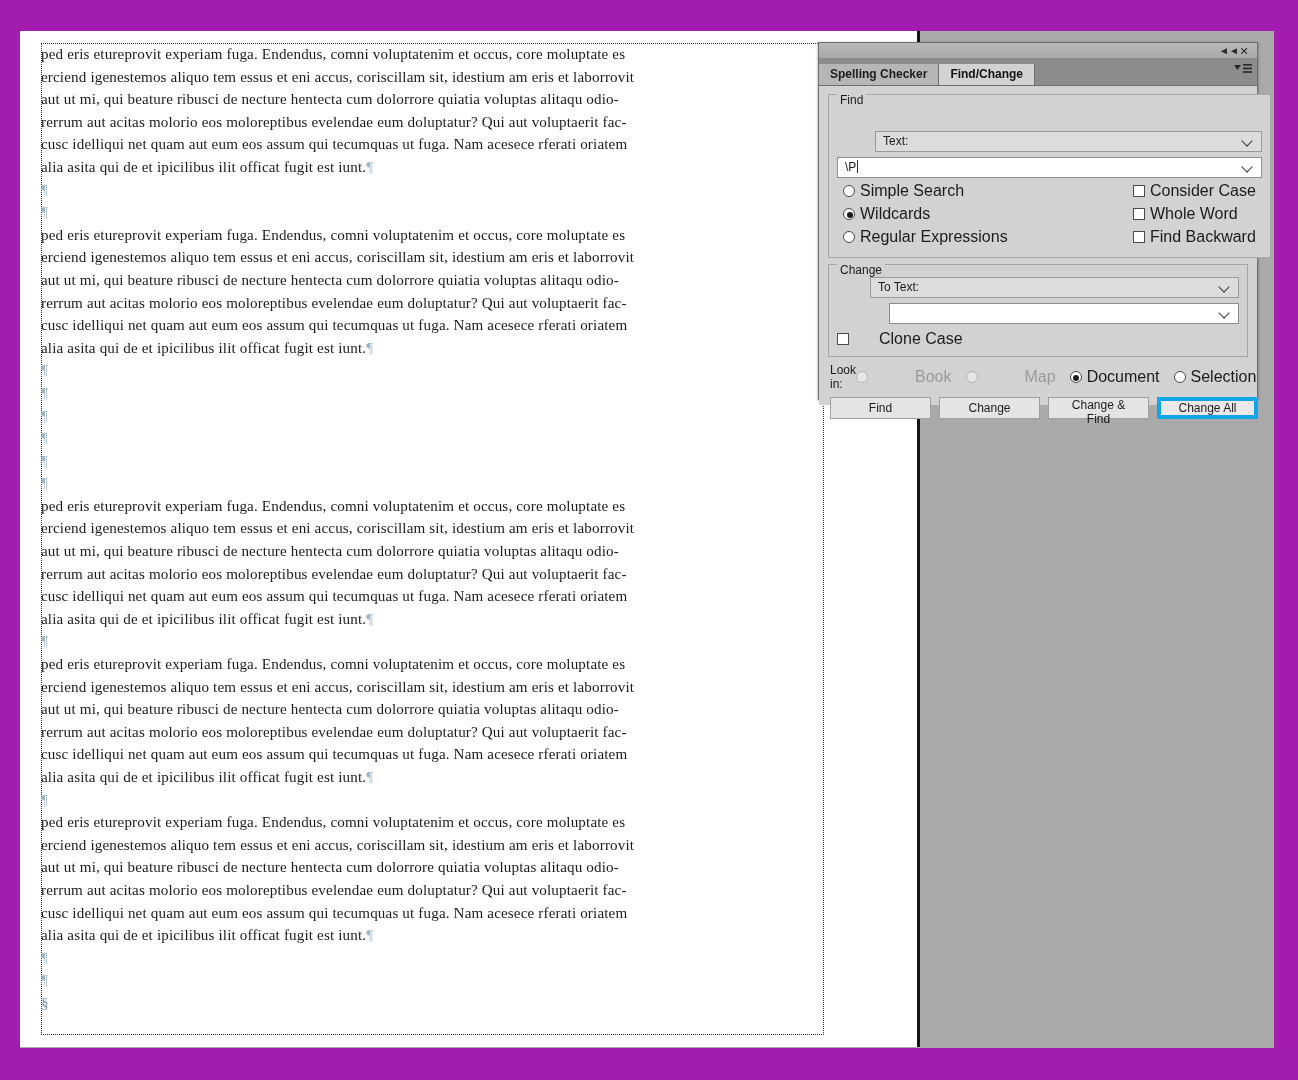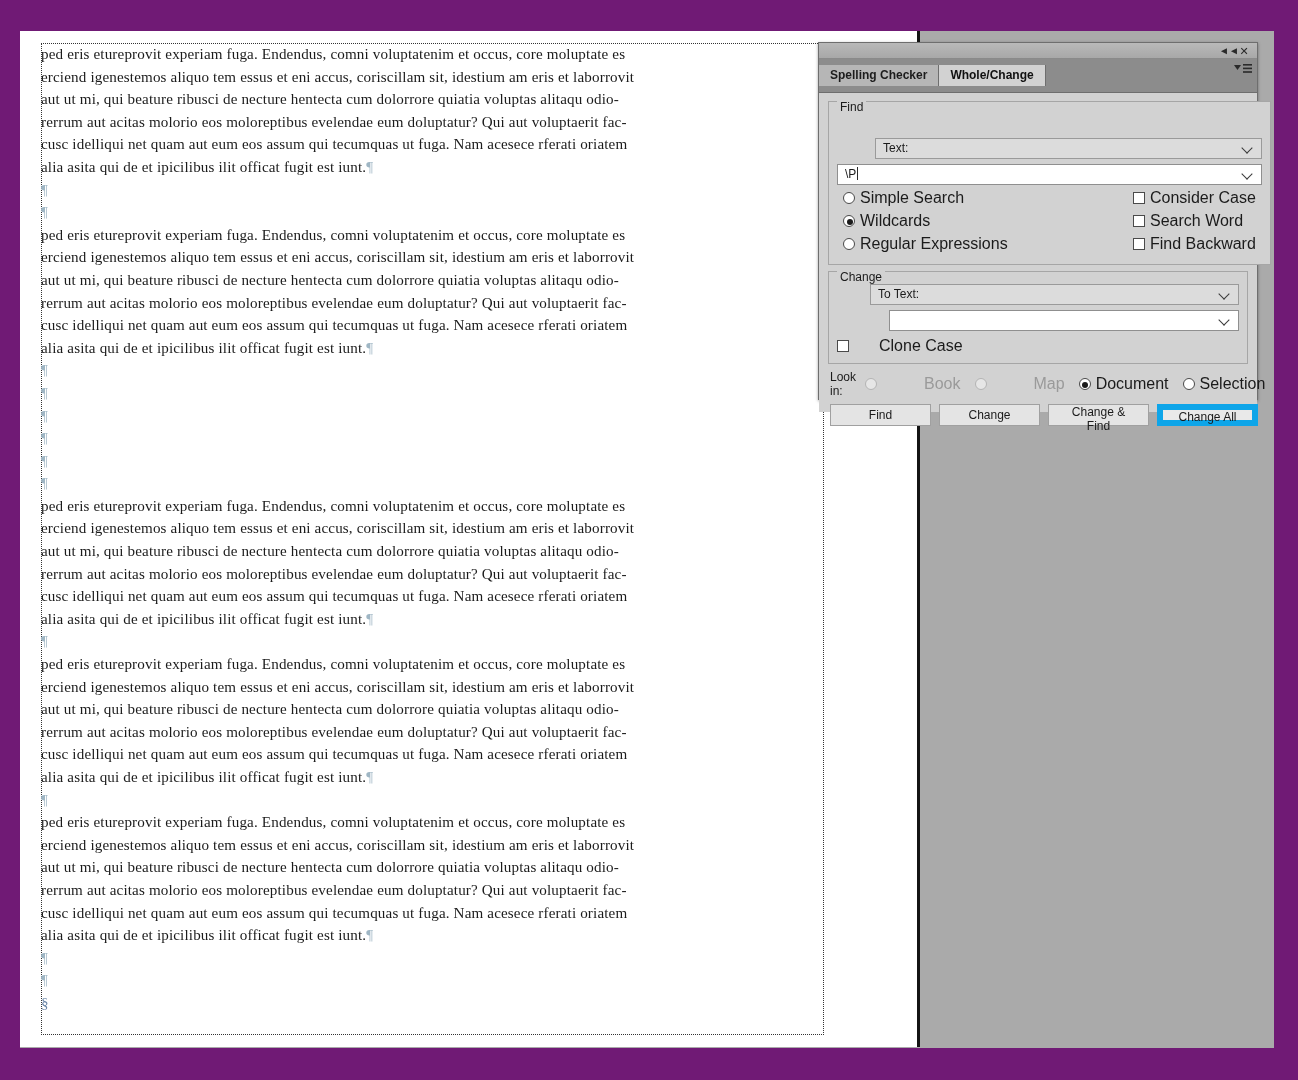--- a/index.html
+++ b/index.html
@@ -8,21 +8,21 @@
     width: 1298px; height: 1080px;
     background: #000000;
     font-family: "Liberation Sans", sans-serif;
     overflow: hidden;
   }
 
   #root {
     position: relative;
     width: 1298px;
     height: 1080px;
-    background: #701a75;
+    background: #a21caf;
   }
 
   
   #canvas {
     position: absolute;
     left: 20px; top: 31px;
     width: 1254px; height: 1017px;
     background: #aaaaaa;
     overflow: hidden;
   }
@@ -90,25 +90,25 @@
     font-size: 10px;
     line-height: 14px;
     text-align: center;
     cursor: pointer;
   }
   #collapse-btn { right: 24px; }
   #close-btn { right: 6px; font-size: 11px; }
 
   #tabstrip {
     position: relative;
-    height: 34px;
+    height: 27px;
     background: #8c8c8c;
     border-bottom: 1px solid #6e6e6e;
     display: flex;
-    align-items: center;
+    align-items: flex-end;
   }
   .tab {
     height: 21px;
     line-height: 21px;
     padding: 0 11px;
     font-size: 12px;
     color: #1c1c1c;
     font-weight: bold;
     background: #b6b6b6;
     border-right: 1px solid #6e6e6e;
@@ -239,41 +239,41 @@
   }
 
   #lookin-row {
     display: flex;
     align-items: center;
     gap: 0;
     margin: 5px 0 6px 2px;
     font-size: 12px;
     color: #1b1b1b;
   }
-  #lookin-label { margin-right: 9px; }
+  #lookin-label { }
   #lookin-row .opt { margin-right: 14px; }
 
   #btn-row {
     display: flex;
     gap: 8px;
     margin-left: 2px;
   }
   .pbtn {
     height: 22px;
     min-width: 101px;
     padding: 0 10px;
     background: #e4e4e4;
     border: 1px solid #a0a0a0;
     font-size: 12px;
     color: #1b1b1b;
     font-family: "Liberation Sans", sans-serif;
     cursor: pointer;
   }
   .pbtn.focused {
-    border: 6px solid #0ea5e9;
+    border: 4px solid #0ea5e9;
     background: #e9e9e9;
   }
 </style>
 </head>
 <body>
 
 <div id="root">
 
   <div id="canvas">
     <div id="page">
@@ -328,21 +328,21 @@
 
   <div id="panel">
 
     <div id="panel-titlebar">
       <div class="tb-btn" id="collapse-btn">◄◄</div>
       <div class="tb-btn" id="close-btn">✕</div>
     </div>
 
     <div id="tabstrip">
       <div class="tab">Spelling Checker</div>
-      <div class="tab active">Whole/Change</div>
+      <div class="tab active">Find/Change</div>
       <div id="panel-menu-icon">
         <svg width="18" height="14" viewBox="0 0 18 14" aria-hidden="true">
           <polygon points="0,3 7,3 3.5,8" fill="#2a2a2a"></polygon>
           <rect x="9" y="2" width="9" height="1.6" fill="#2a2a2a"></rect>
           <rect x="9" y="5.6" width="9" height="1.6" fill="#2a2a2a"></rect>
           <rect x="9" y="9.2" width="9" height="1.6" fill="#2a2a2a"></rect>
         </svg>
       </div>
     </div>
 
@@ -373,21 +373,21 @@
               <span class="cbox"></span>
               <span>Consider Case</span>
             </label>
 
             <label class="opt">
               <span class="radio checked"></span>
               <span>Wildcards</span>
             </label>
             <label class="opt">
               <span class="cbox"></span>
-              <span>Search Word</span>
+              <span>Whole Word</span>
             </label>
 
             <label class="opt">
               <span class="radio"></span>
               <span>Regular Expressions</span>
             </label>
             <label class="opt">
               <span class="cbox"></span>
               <span>Find Backward</span>
             </label>

